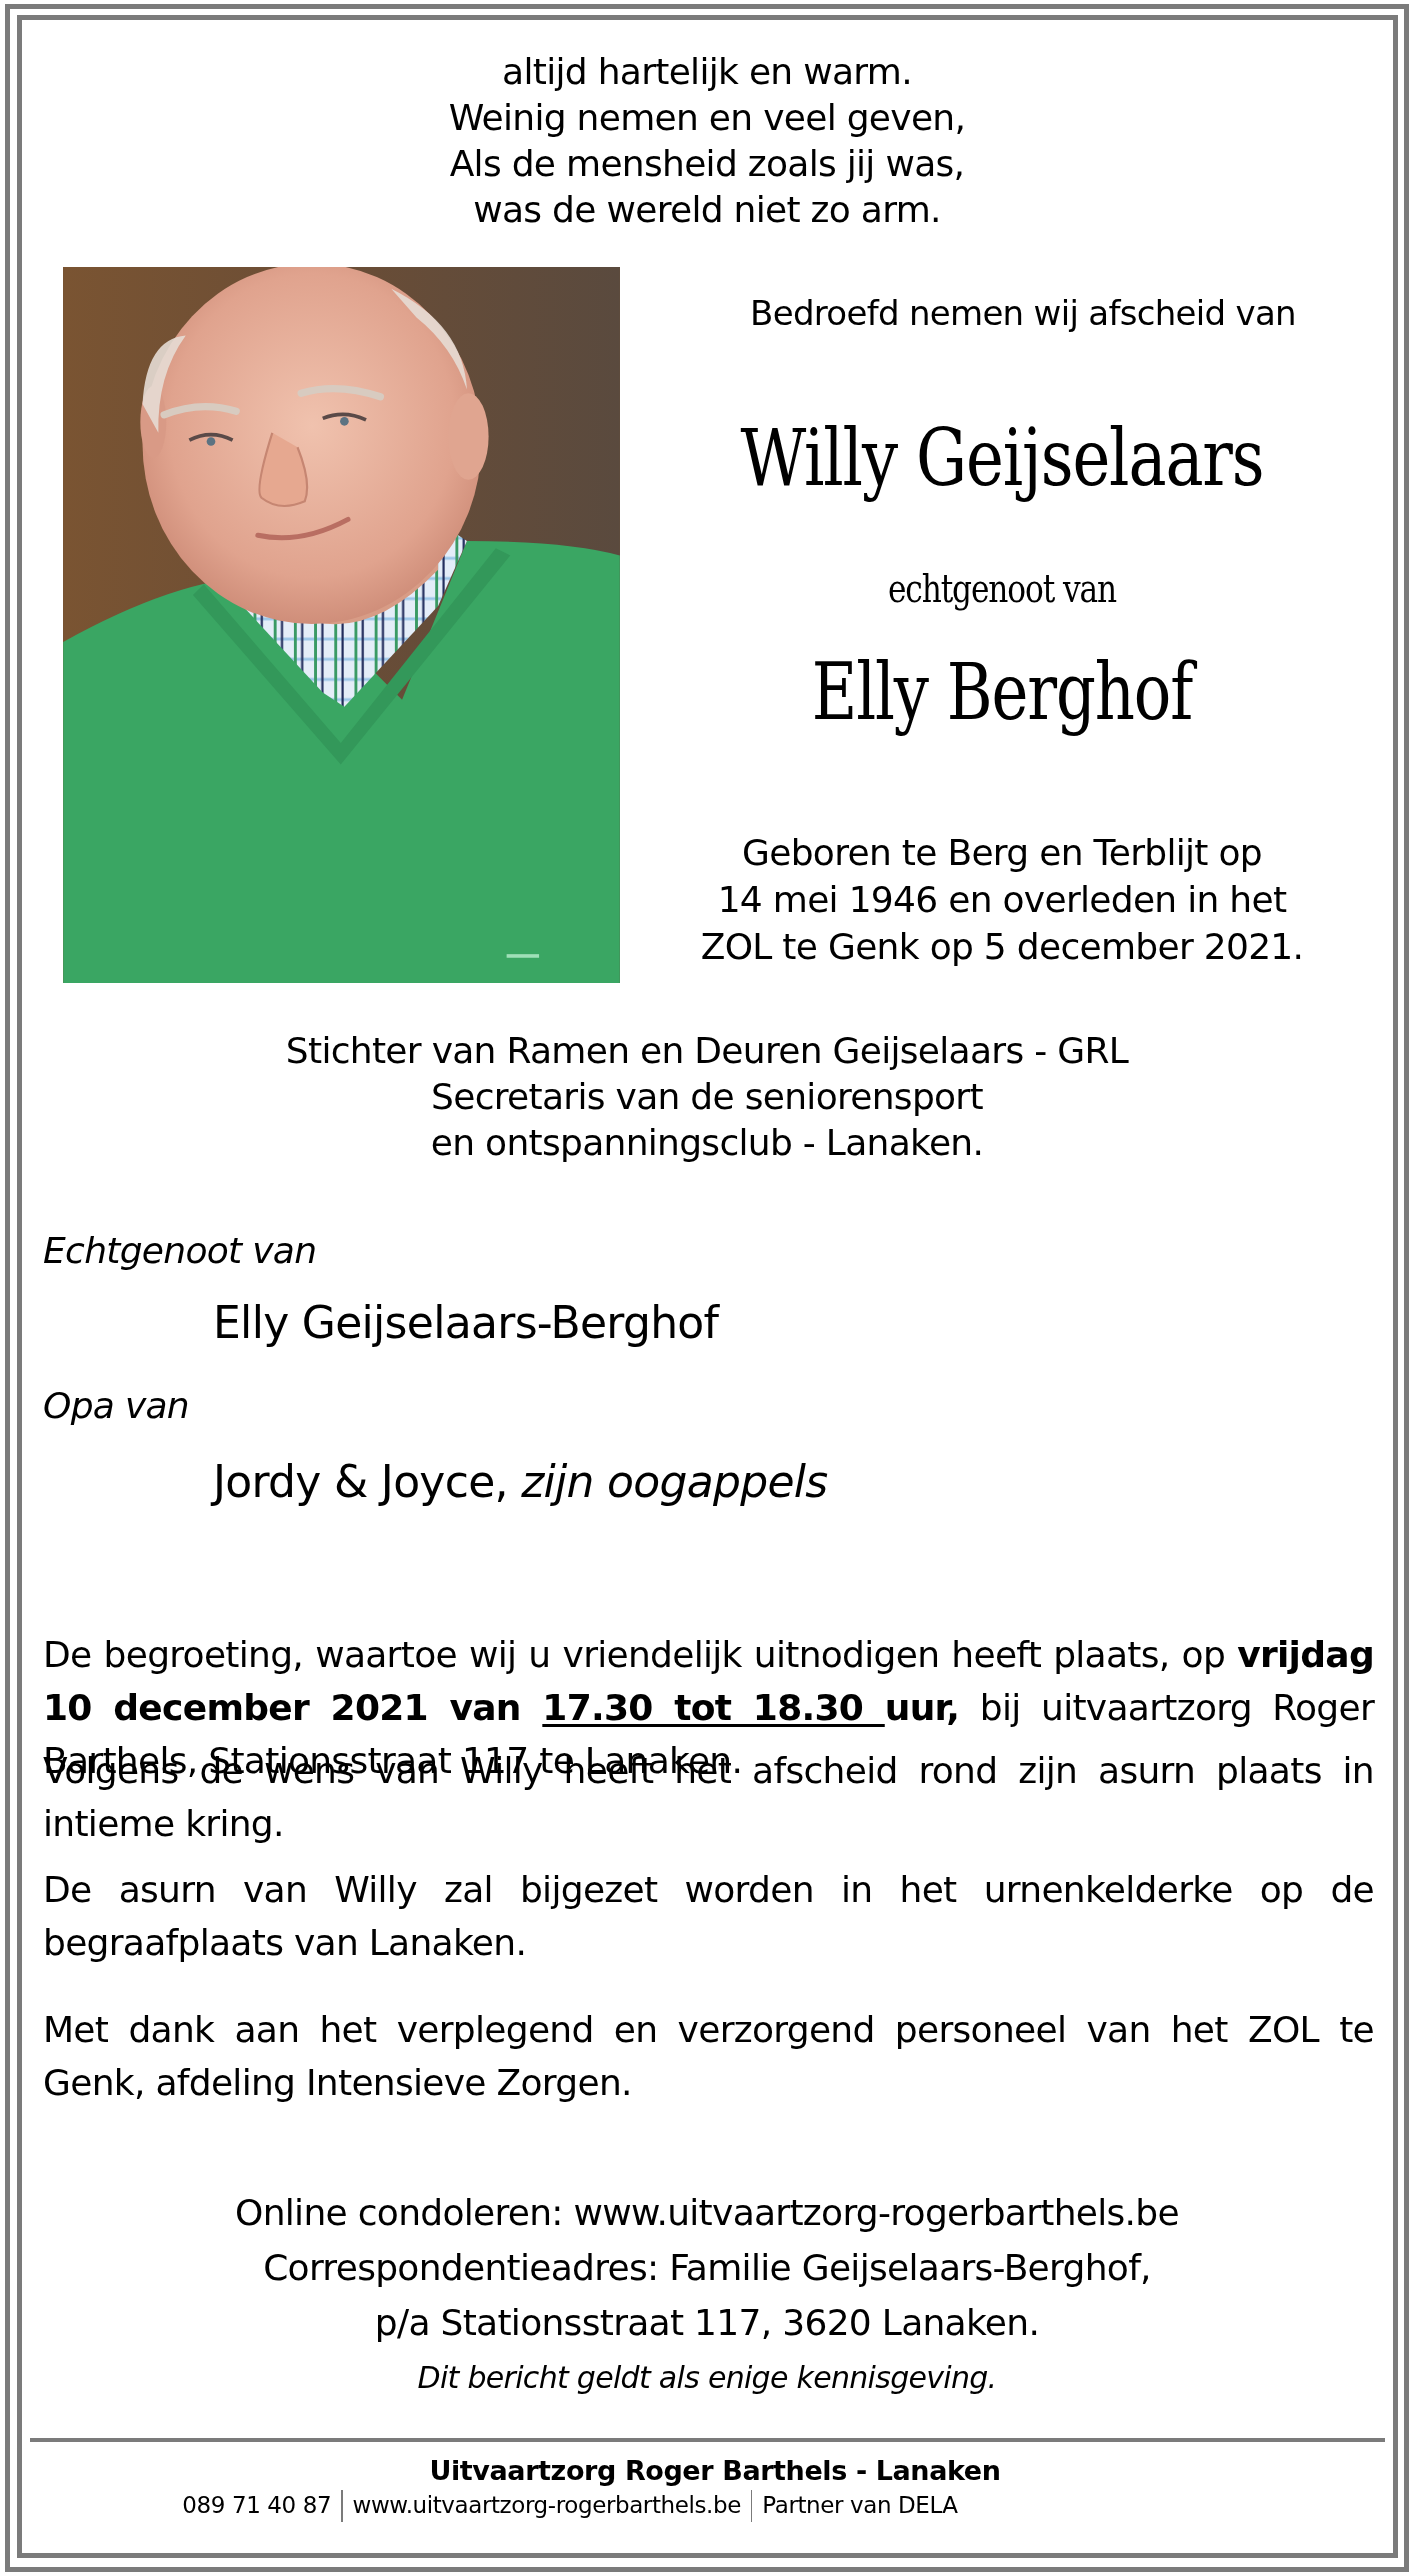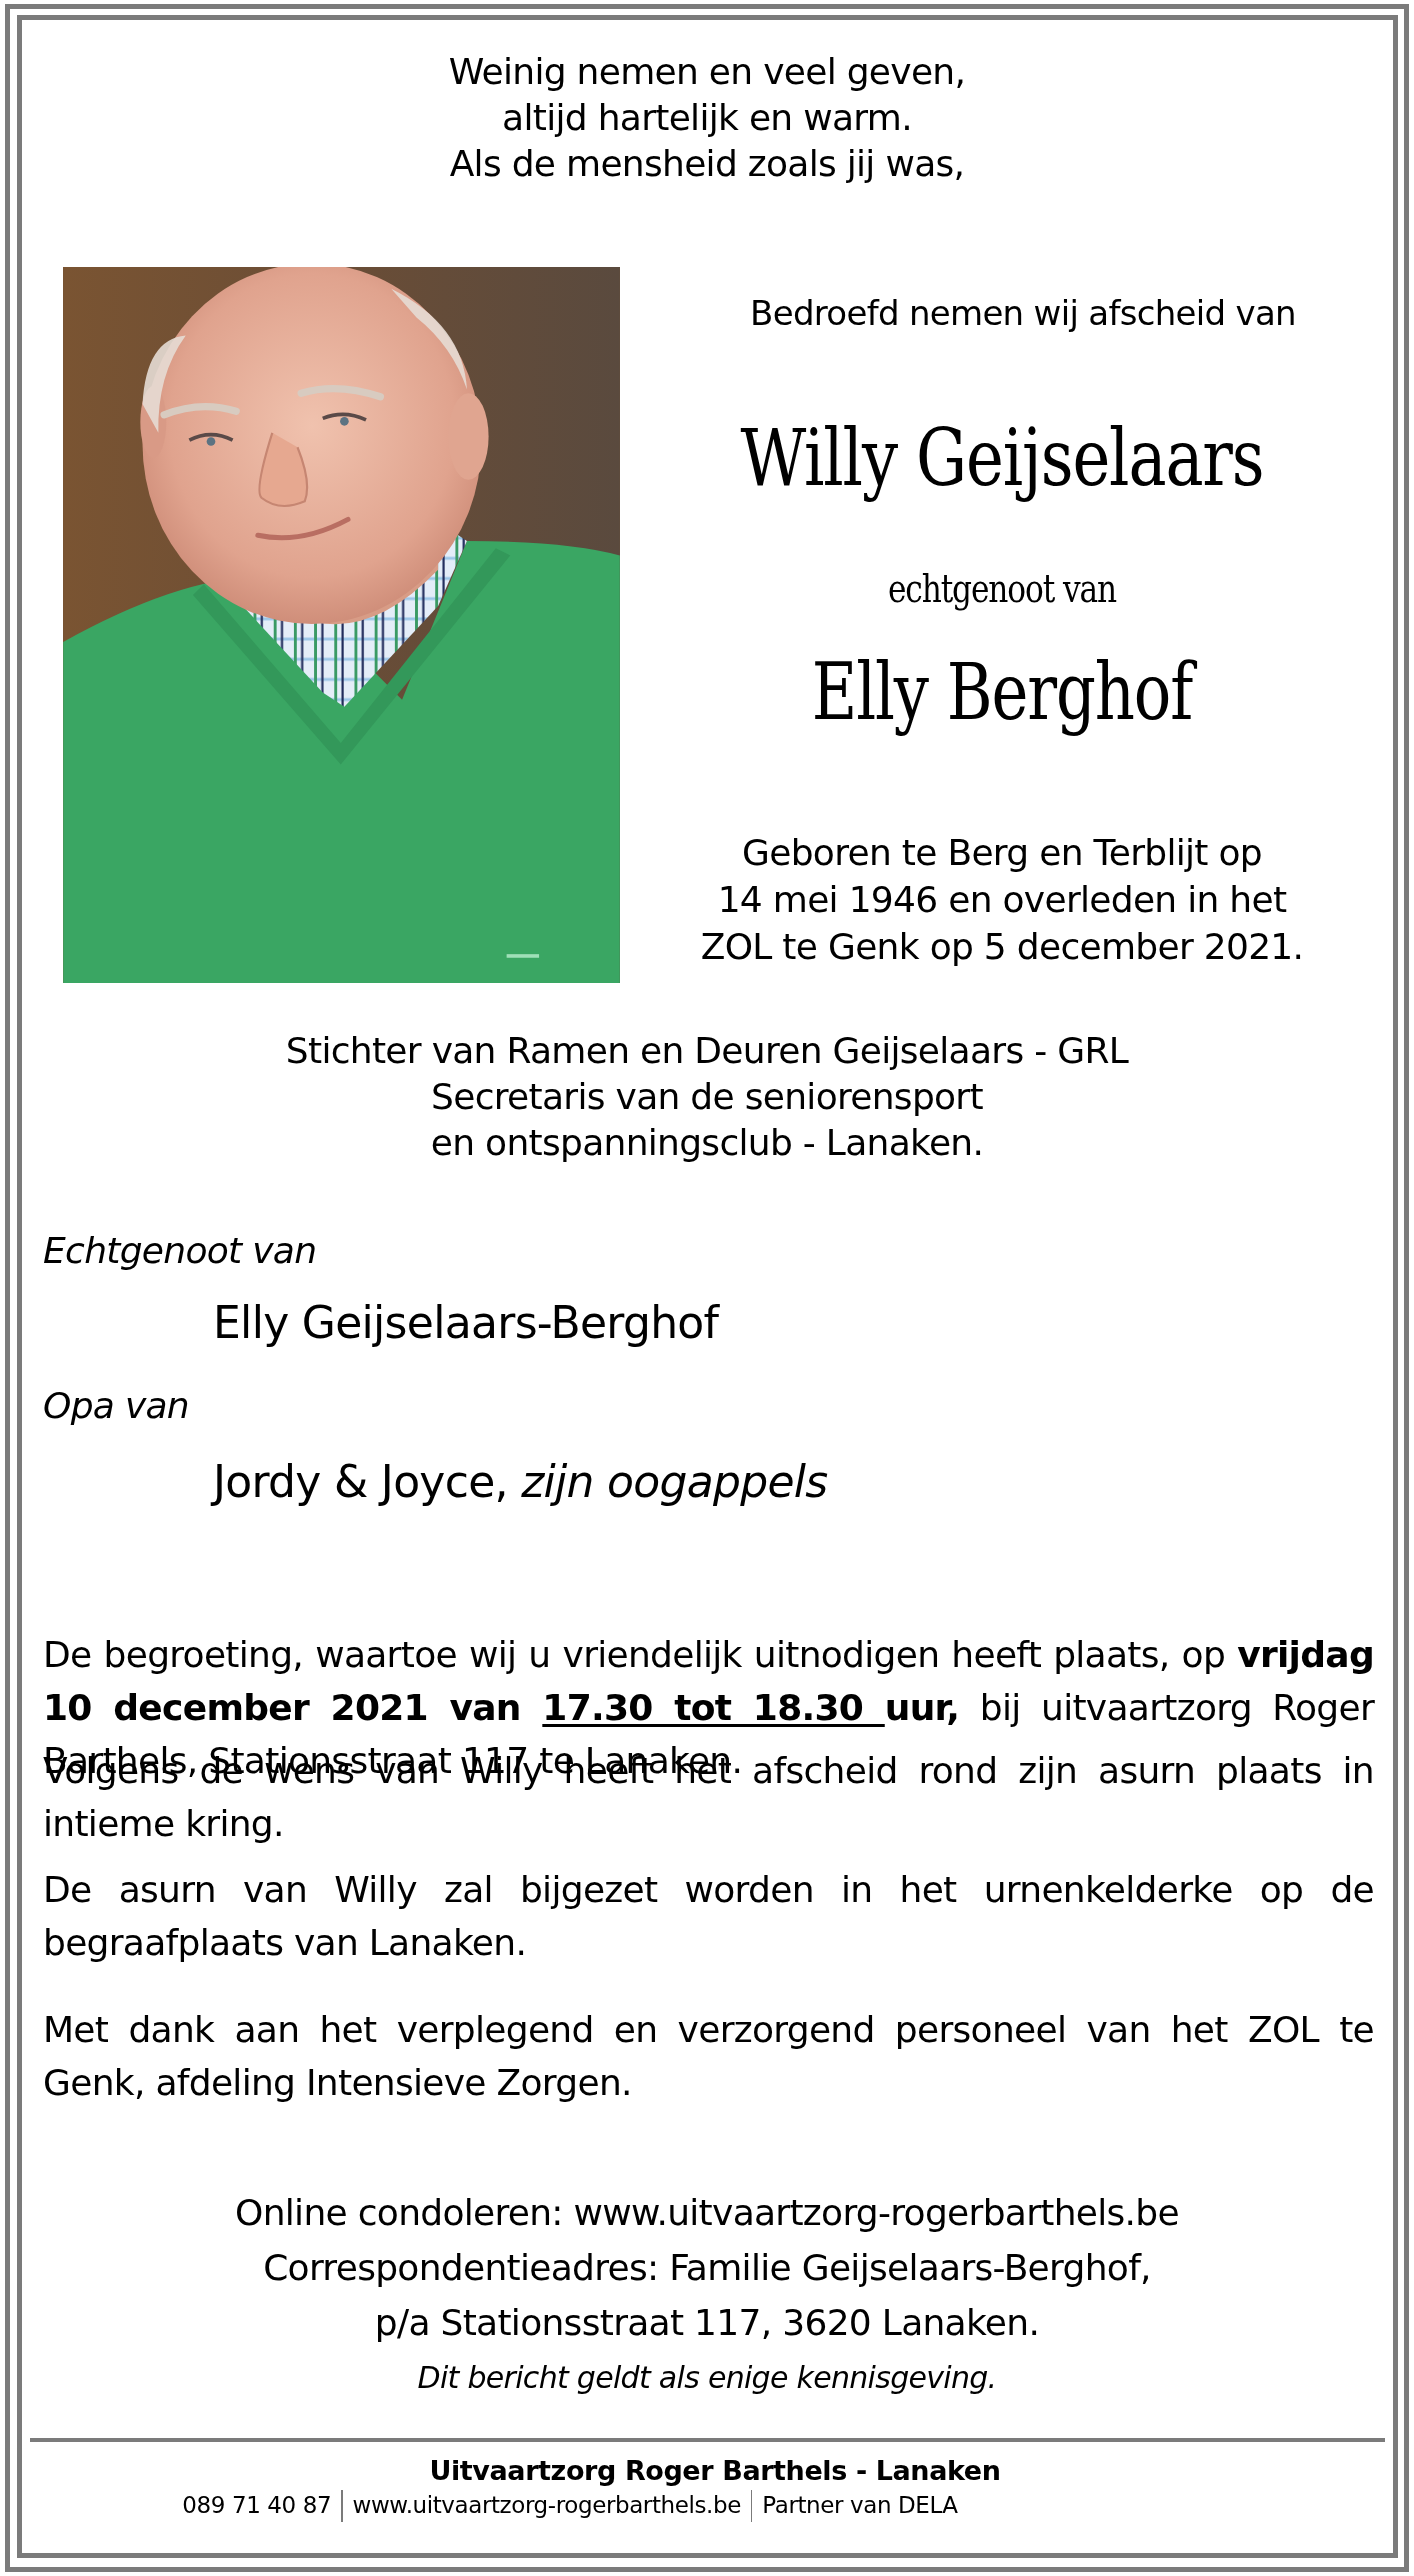--- a/index.html
+++ b/index.html
@@ -44,23 +44,24 @@
   #footer-contacts { left: 0; width: 1140px; top: 2489px; font-size: 23px; line-height: 33px; display: flex; justify-content: center; align-items: center; letter-spacing: -0.4px; }
   .fsep { display: inline-block; width: 1.4px; height: 32px; background: #7b7b7b; margin: 0 10px; }
 </style>
 </head>
 <body>
 
 <div class="outer-border"></div>
 <div class="inner-border"></div>
 
 <div id="poem" class="abs center sans">
+  <div>altijd hartelijk en warm.</div>
   <div>Weinig nemen en veel geven,</div>
-  <div>altijd hartelijk en warm.</div>
   <div>Als de mensheid zoals jij was,</div>
+  <div>was de wereld niet zo arm.</div>
 </div>
 
 <div id="photo" class="abs">
   <svg width="557" height="716" viewBox="0 0 772 993" xmlns="http://www.w3.org/2000/svg">
     <defs>
       <linearGradient id="bg" x1="0" y1="0" x2="1" y2="0">
         <stop offset="0" stop-color="#7a5432"></stop>
         <stop offset="0.5" stop-color="#6a4d36"></stop>
         <stop offset="1" stop-color="#5a4a3e"></stop>
       </linearGradient>

